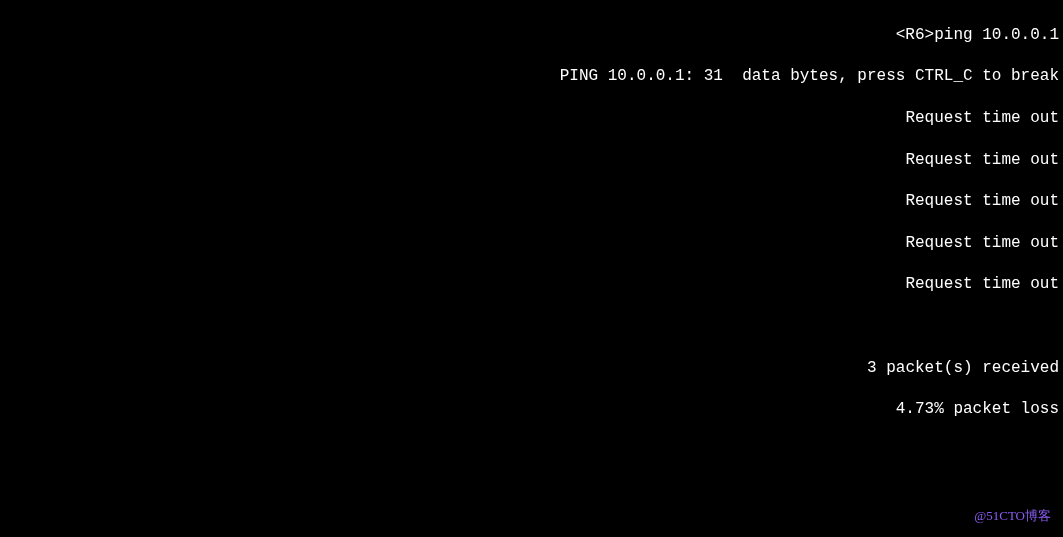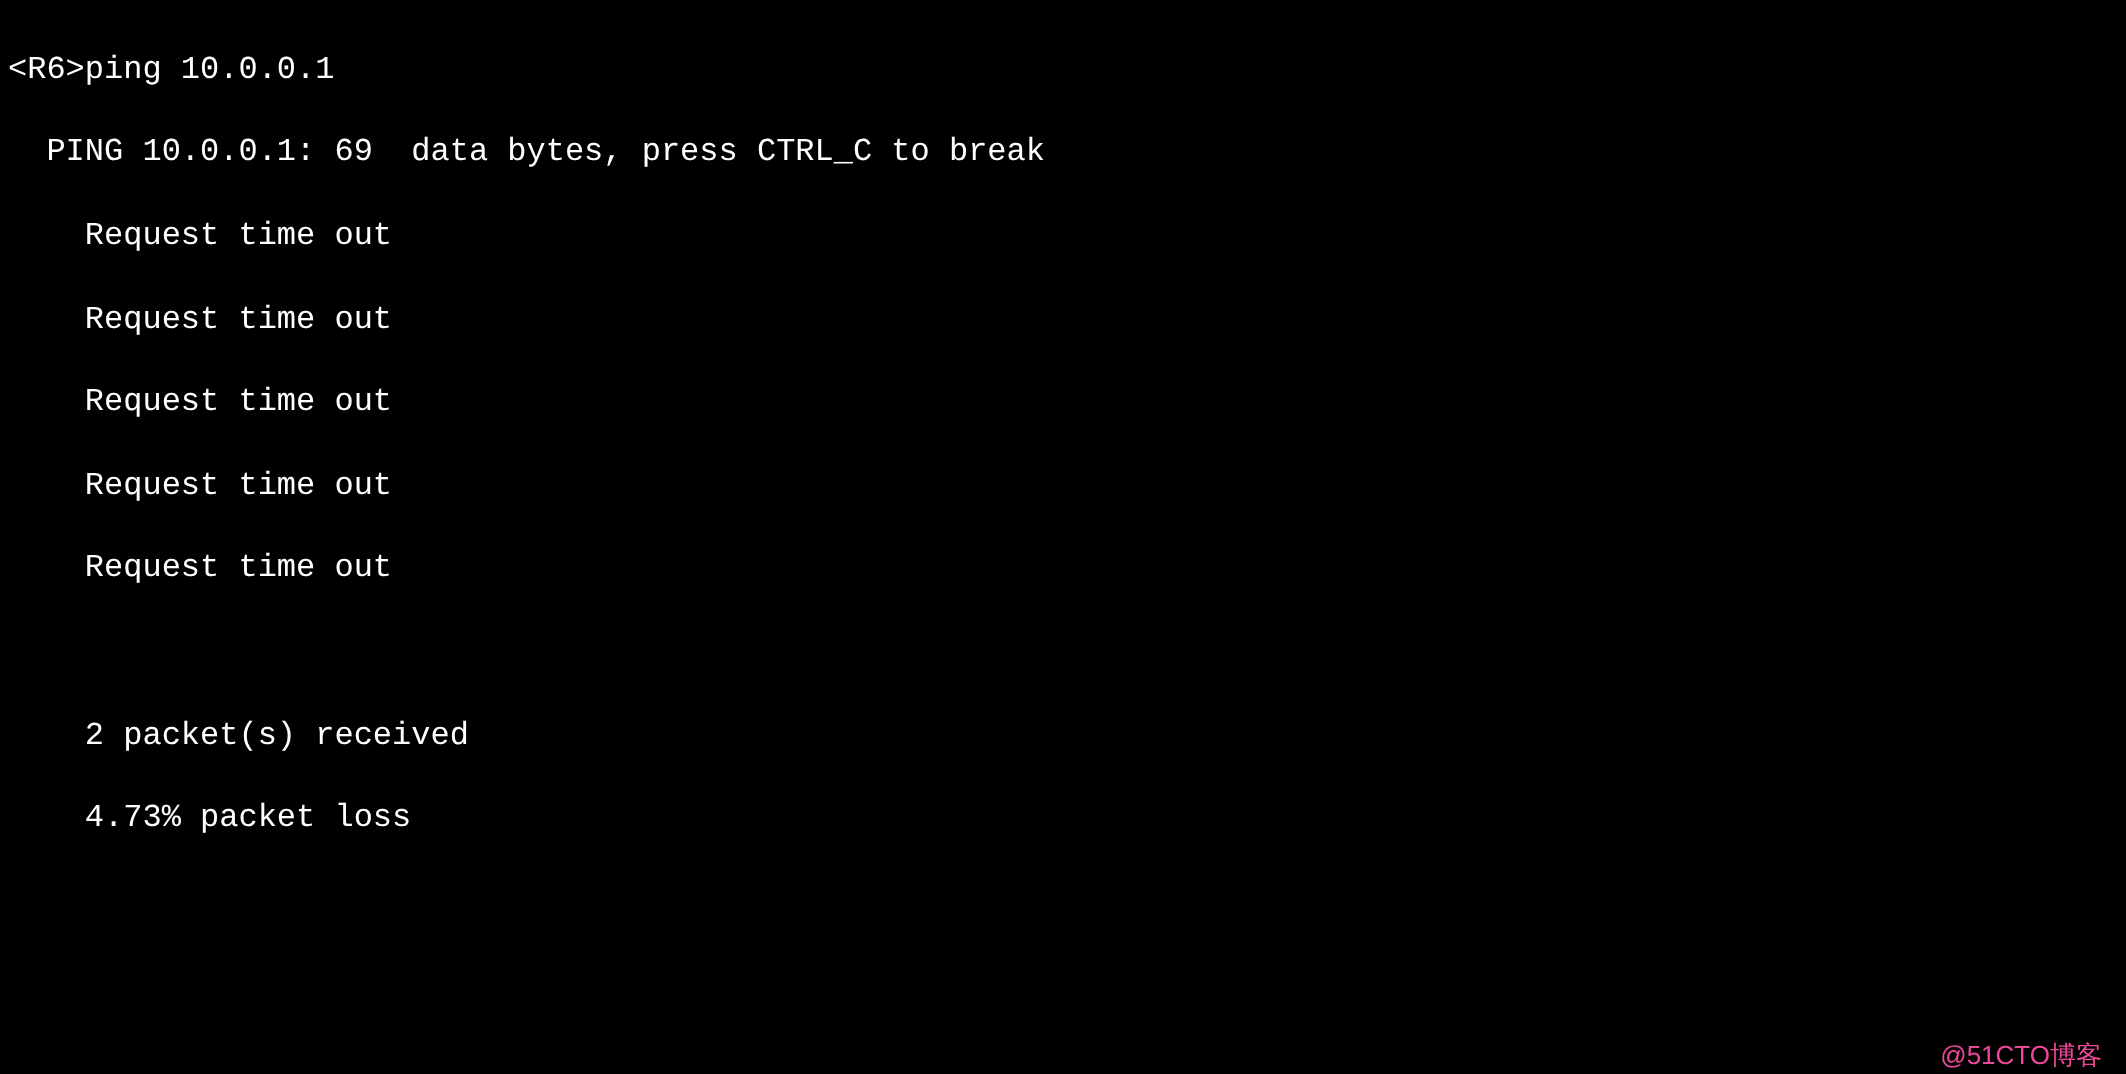--- a/index.html
+++ b/index.html
@@ -17,43 +17,44 @@
       width: 1063px;
       height: 537px;
       overflow: hidden;
       position: relative;
     }
     .terminal {
       white-space: pre;
     }
     .line {
       display: block;
+      text-align: right;
     }
     .watermark {
       position: absolute;
-      bottom: 0;
+      bottom: 12px;
       right: 12px;
-      color: #ec4899;
+      color: #8b5cf6;
       font-size: 13px;
-      font-family: Liberation Sans, sans-serif;
+      font-family: Liberation Serif, serif;
     }
   </style>
 </head>
 <body>
 
 <div class="terminal">
 <span class="line"><span>&lt;R6&gt;</span><span>ping 10.0.0.1</span></span>
-<span class="line">  PING 10.0.0.1: 69  data bytes, press CTRL_C to break</span>
+<span class="line">  PING 10.0.0.1: 31  data bytes, press CTRL_C to break</span>
 <span class="line">    Request time out</span>
 <span class="line">    Request time out</span>
 <span class="line">    Request time out</span>
 <span class="line">    Request time out</span>
 <span class="line">    Request time out</span>
 <span class="line"> </span>
-<span class="line">    2 packet(s) received</span>
+<span class="line">    3 packet(s) received</span>
 <span class="line">    4.73% packet loss</span>
 <span class="line"> </span>
 
 
 
 
 
 
 
 

